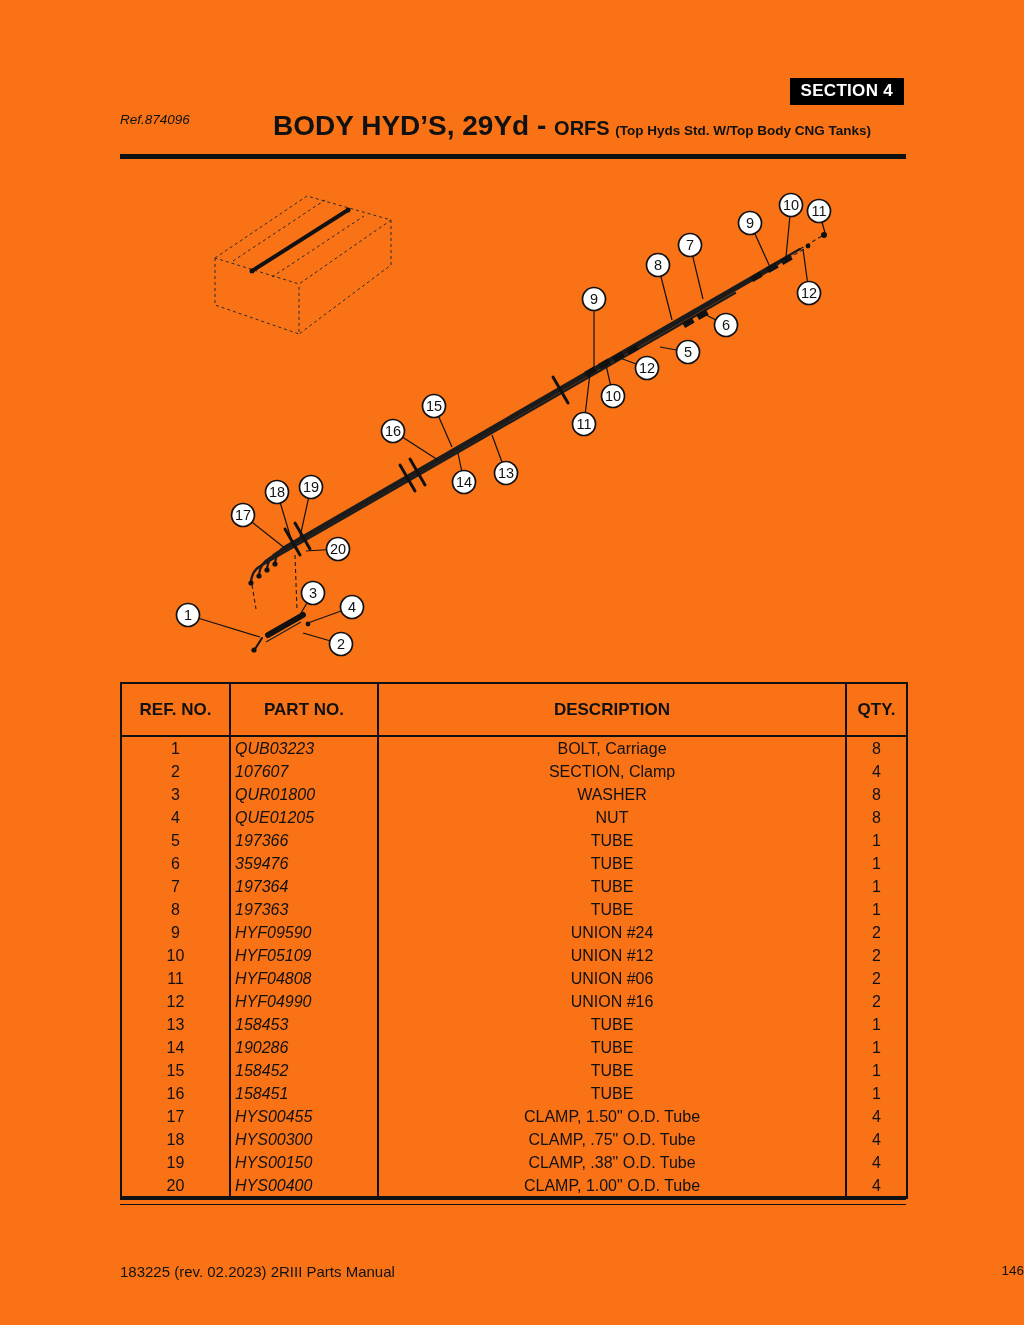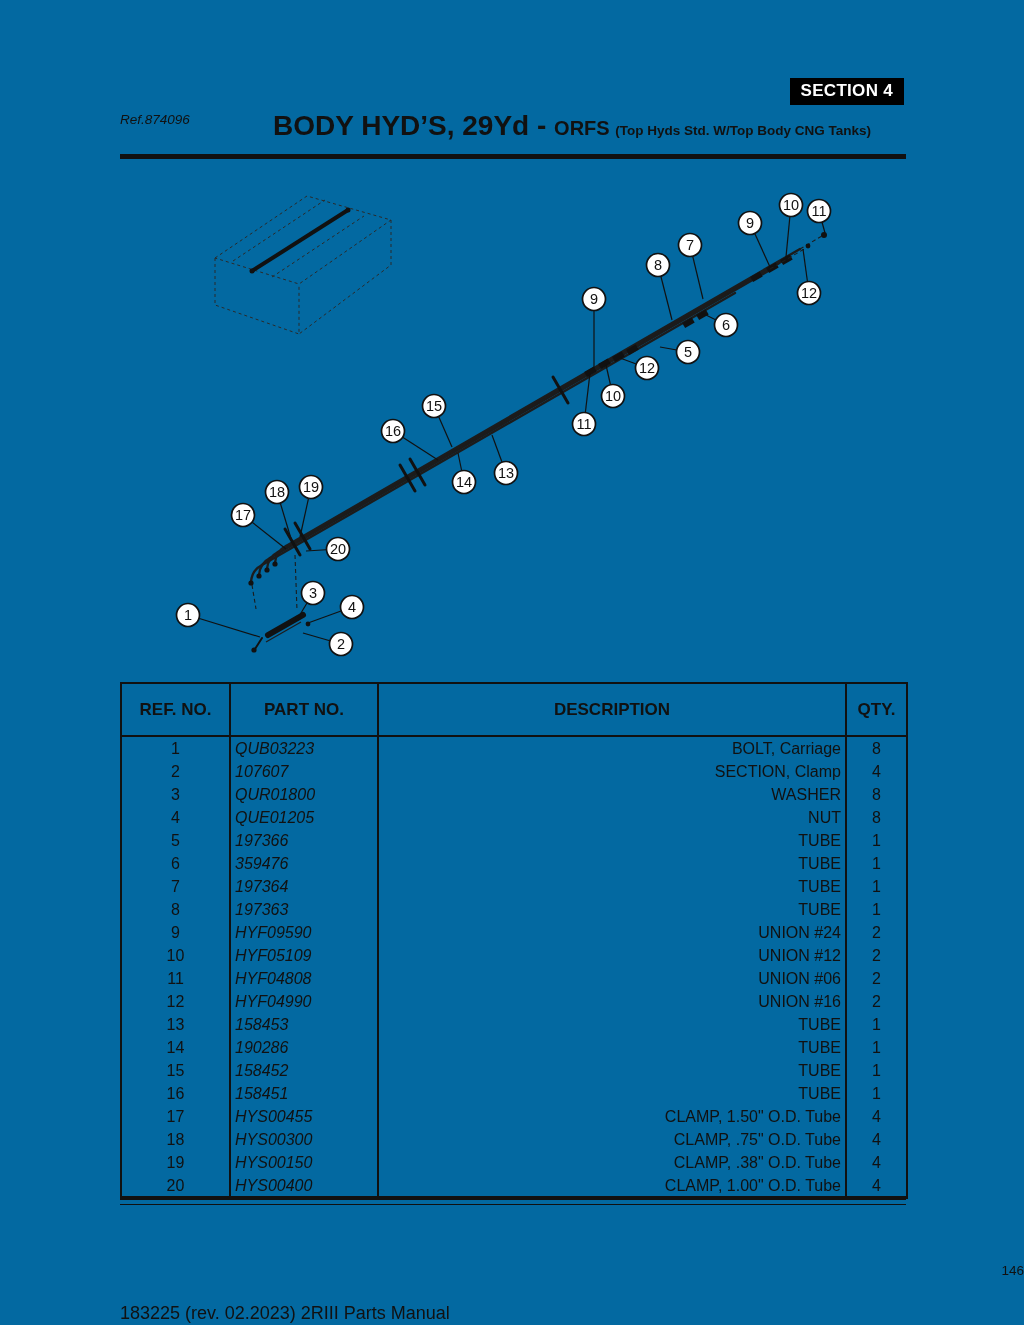--- a/index.html
+++ b/index.html
@@ -1,19 +1,19 @@
 <!DOCTYPE html>
 <html><head>
 <meta charset="utf-8">
 <style>
   html,body{margin:0;padding:0;background:#e8e8e8;}
   .page{
     position:relative;
     width:1024px;height:1325px;
-    background:#0369a1;
+    background:#f97316;
     margin:0 auto;
     font-family:"Liberation Sans", sans-serif;
     color:#111;
     overflow:hidden;
   }
   
   .section-badge{
     position:absolute;top:78px;right:120px;
     background:#000;color:#fff;
     font-size:17px;font-weight:bold;
@@ -75,31 +75,30 @@
     border-top:none;border-bottom:none;
     font-size:16px;height:23px;line-height:23px;
     padding:0 4px;white-space:nowrap;overflow:hidden;
   }
   col.c-ref{width:109px;}
   col.c-part{width:148px;}
   col.c-desc{width:468px;}
   col.c-qty{width:61px;}
   td.col-ref{text-align:center;}
   td.col-part{text-align:left;padding-left:14px;font-style:italic;}
-  td.col-desc{text-align:right;padding-left:14px;}
+  td.col-desc{text-align:center;padding-left:14px;}
   td.col-qty{text-align:center;}
   
   .bottom-rule{
     position:absolute;top:1196px;left:120px;right:118px;
     height:4px;border-top:4px solid #111;border-bottom:1.5px solid #111;
   }
   .footer-left{
     position:absolute;top:1263px;left:120px;
-    font-size:18px;
-    margin-top:40px;
+    font-size:15px;
   }
   .footer-page{
     position:absolute;top:1263px;left:0;right:0;
     text-align:right;font-size:13.5px;padding-left:47px;
   }
 </style>
 </head>
 <body>
 
 <div class="page">

